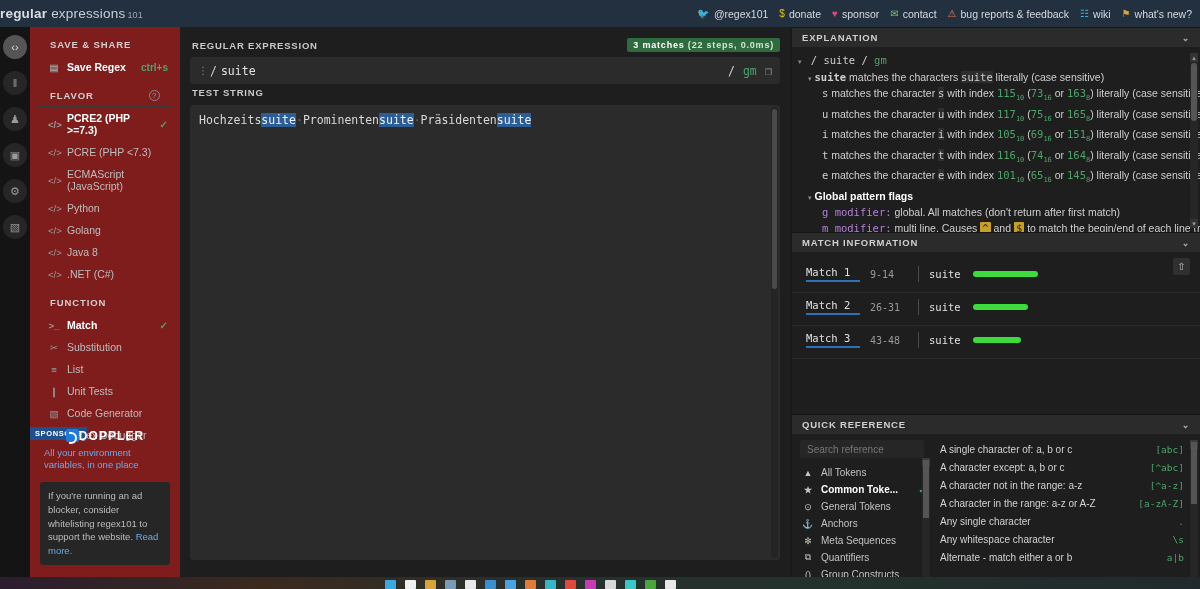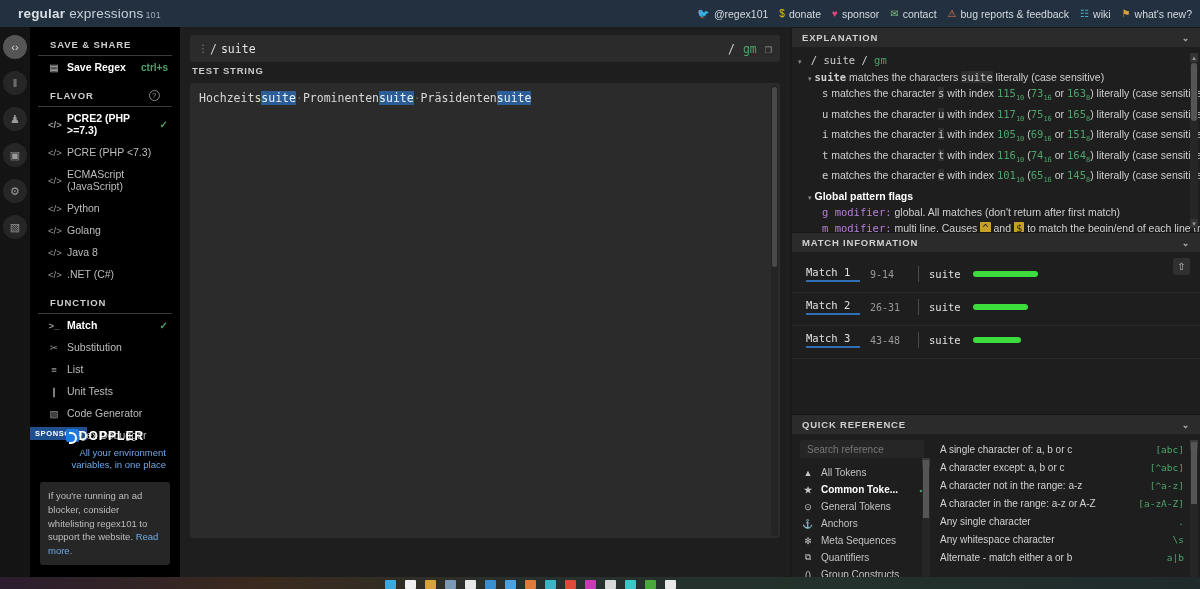--- a/index.html
+++ b/index.html
@@ -9,21 +9,21 @@
     font-family: "Liberation Sans", sans-serif;
     overflow: hidden;
   }
   .app { position: relative; width: 1200px; height: 589px; background: #1a1a1a; }
 
   
   .topbar {
     position: absolute; left: 0; top: 0; width: 1200px; height: 27px;
     background: #23303f; display: flex; align-items: center;
   }
-  .brand { margin-left: 18px; font-size: 13.5px; color: #d8dee6; letter-spacing: .2px; }
+  .brand { font-size: 13.5px; color: #d8dee6; letter-spacing: .2px; }
   .brand .reg { font-weight: 700; }
   .brand .exp { font-weight: 400; color: #c7cfd8; }
   .brand .n101 { font-size: 9px; color: #9aa6b2; margin-left: 2px; }
   .toplinks { margin-left: auto; margin-right: 8px; display: flex; align-items: center; gap: 11px; }
   .tl { display: flex; align-items: center; gap: 4px; font-size: 10.5px; color: #d4dae1; white-space: nowrap; }
   .tl .ic { font-size: 10px; line-height: 1; }
 
   
   .rail {
     position: absolute; left: 0; top: 27px; width: 30px; height: 550px;
@@ -32,21 +32,21 @@
   .rail-btn {
     width: 24px; height: 24px; border-radius: 50%; margin-bottom: 12px;
     display: flex; align-items: center; justify-content: center;
     background: #262626; color: #9a9a9a; font-size: 11px;
   }
   .rail-btn.active { background: #555; color: #ddd; }
 
   
   .sidebar {
     position: absolute; left: 30px; top: 27px; width: 150px; height: 550px;
-    background: #000000; color: #cfcfcf; padding: 0 0 0 0; overflow: hidden;
+    background: #7f1d1d; color: #cfcfcf; padding: 0 0 0 0; overflow: hidden;
   }
   .side-head {
     font-size: 9.5px; letter-spacing: .9px; color: #cfcfcf; font-weight: 700;
     padding: 12px 12px 5px 12px; border-bottom: 1px solid #3a3a3a; margin: 0 8px 0 8px;
     display: flex; align-items: center; justify-content: space-between;
   }
   .side-head .qmark { width: 11px; height: 11px; border: 1px solid #8a8a8a; border-radius: 50%;
     font-size: 7.5px; line-height: 9px; text-align: center; color: #9a9a9a; font-weight: 400; }
   .side-item {
     display: flex; align-items: center; gap: 7px; font-size: 10.5px; color: #bdbdbd;
@@ -61,21 +61,21 @@
   .sponsor-wrap { position: absolute; left: 0; bottom: 12px; width: 150px; }
   .sponsor-tag {
     display: inline-block; background: #1f4f8f; color: #fff; font-size: 7.5px; font-weight: 700;
     letter-spacing: .6px; padding: 2px 5px; margin-left: 0;
   }
   .sponsor-row { display: flex; align-items: center; justify-content: center; margin-top: -11px; }
   .doppler-mark { width: 13px; height: 13px; background: #1f7ae0; border-radius: 2px; position: relative; }
   .doppler-mark::after { content: ""; position: absolute; left: 3px; top: 2.5px; width: 6px; height: 8px;
     border: 2px solid #fff; border-left: none; border-radius: 0 6px 6px 0; }
   .doppler-name { color: #fff; font-weight: 700; font-size: 12px; letter-spacing: 1.1px; }
-  .sponsor-sub { color: #6ea8e8; font-size: 9.5px; text-align: right; padding: 4px 14px 0 14px; line-height: 1.35; }
+  .sponsor-sub { color: #6ea8e8; font-size: 9.5px; text-align: left; padding: 4px 14px 0 14px; line-height: 1.35; }
   .adblock {
     margin: 10px 10px 0 10px; background: #262626; border-radius: 3px; padding: 7px 8px;
     font-size: 9.5px; color: #bdbdbd; line-height: 1.45;
   }
   .adblock a { color: #6ea8e8; text-decoration: none; }
 
   
   .center { position: absolute; left: 180px; top: 27px; width: 610px; height: 550px; background: #1e1e1e; padding: 8px 10px 0 10px; }
   .lbl { font-size: 9.5px; letter-spacing: .8px; color: #c9c9c9; font-weight: 700; padding: 3px 0 5px 2px; }
   .lbl-row { display: flex; align-items: center; }
@@ -308,20 +308,27 @@
         <span class="doppler-name">DOPPLER</span>
       </div>
       <div class="sponsor-sub">All your environment variables, in one place</div>
       <div class="adblock">
         <span>If you're running an ad blocker, consider whitelisting regex101 to support the website. </span><a href="#">Read more.</a>
       </div>
     </div>
   </div>
 
   <div class="center">
+    <div class="lbl lbl-row">
+      <span>REGULAR EXPRESSION</span>
+      <span class="matches-badge">
+        <b>3 matches</b>
+        <span>(22 steps, 0.0ms)</span>
+      </span>
+    </div>
 
     <div class="regex-box">
       <span class="dots">⋮</span>
       <span class="slash">/</span>
       <span class="regex-body">suite</span>
       <span class="flags">
         <span class="fslash">/</span>
         <span class="fval">gm</span>
         <span class="copy-ic">❐</span>
       </span>

